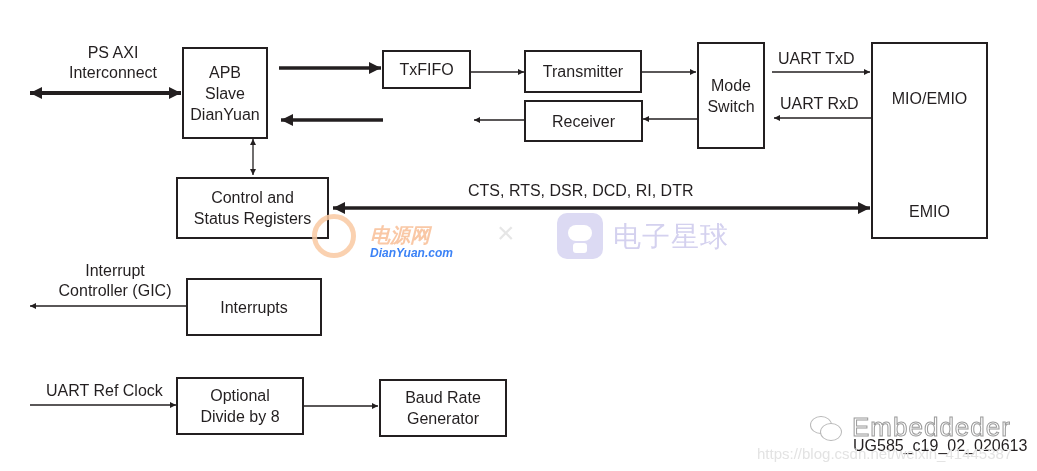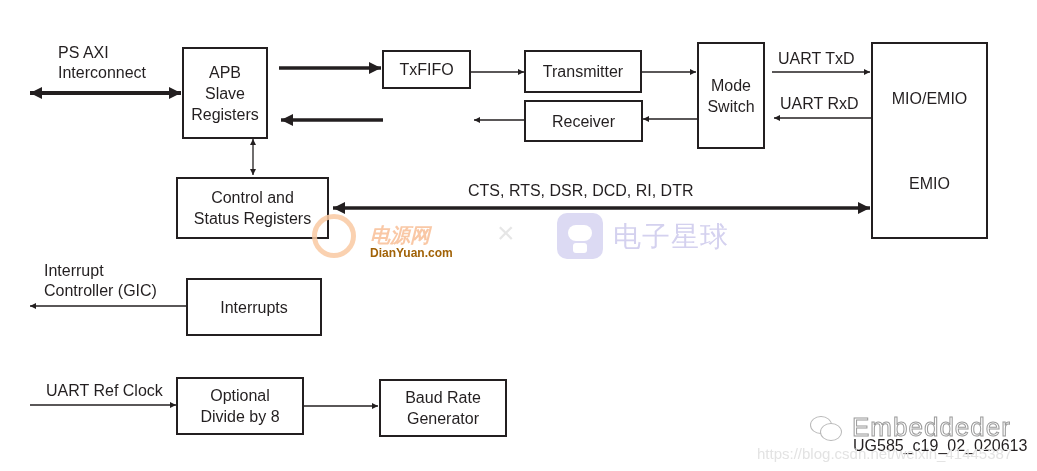--- a/index.html
+++ b/index.html
@@ -2,21 +2,21 @@
 <html><head>
 <meta charset="utf-8">
 <style>
   html, body { margin:0; padding:0; background:#ffffff; }
   body { width:1037px; height:471px; position:relative; overflow:hidden;
          font-family:"Liberation Sans", sans-serif; color:#231f20; }
   #diagram { position:absolute; left:0; top:0; width:1037px; height:471px; }
   .box { position:absolute; border:2px solid #231f20; background:transparent; box-sizing:border-box;
          display:flex; flex-direction:column; align-items:center; justify-content:center;
          font-size:16px; line-height:21px; text-align:center; }
-  .lbl { position:absolute; font-size:16px; line-height:20px; white-space:nowrap; }
+  .lbl { position:absolute; font-size:16px; line-height:20px; text-align:center; white-space:nowrap; }
   .wm { position:absolute; white-space:nowrap; }
 </style>
 </head>
 <body>
 
 <div id="diagram">
 
   <svg width="1037" height="471" style="position:absolute;left:0;top:0">
     <defs>
       <marker id="ah" viewBox="0 0 10 10" refX="10" refY="5" markerWidth="8" markerHeight="6" orient="auto-start-reverse" markerUnits="userSpaceOnUse">
@@ -52,21 +52,21 @@
     <line x1="186" y1="306" x2="30" y2="306" stroke="#231f20" stroke-width="1.3" marker-end="url(#ah)"></line>
 
     <line x1="30" y1="405" x2="176" y2="405" stroke="#231f20" stroke-width="1.3" marker-end="url(#ah)"></line>
 
     <line x1="304" y1="406" x2="378" y2="406" stroke="#231f20" stroke-width="1.3" marker-end="url(#ah)"></line>
   </svg>
 
   <div class="box" style="left:182px;top:47px;width:86px;height:92px;">
     <div>APB</div>
     <div>Slave</div>
-    <div>Registers</div>
+    <div>DianYuan</div>
   </div>
 
   <div class="box" style="left:382px;top:50px;width:89px;height:39px;">
     <div>TxFIFO</div>
   </div>
 
 
   <div class="box" style="left:524px;top:50px;width:118px;height:43px;">
     <div>Transmitter</div>
   </div>
@@ -75,21 +75,21 @@
     <div>Receiver</div>
   </div>
 
   <div class="box" style="left:697px;top:42px;width:68px;height:107px;">
     <div>Mode</div>
     <div>Switch</div>
   </div>
 
   <div class="box" style="left:871px;top:42px;width:117px;height:197px;justify-content:flex-start;">
     <div style="margin-top:44px;">MIO/EMIO</div>
-    <div style="margin-top:64px;">EMIO</div>
+    <div style="margin-top:92px;">EMIO</div>
   </div>
 
   <div class="box" style="left:176px;top:177px;width:153px;height:62px;">
     <div>Control and</div>
     <div>Status Registers</div>
   </div>
 
   <div class="box" style="left:186px;top:278px;width:136px;height:58px;">
     <div>Interrupts</div>
   </div>
@@ -113,21 +113,21 @@
   <div class="lbl" style="left:468px;top:181px;">CTS, RTS, DSR, DCD, RI, DTR</div>
   <div class="lbl" style="left:44px;top:261px;width:142px;">
     <div>Interrupt</div>
     <div>Controller (GIC)</div>
   </div>
   <div class="lbl" style="left:46px;top:381px;">UART Ref Clock</div>
   <div class="lbl" style="left:853px;top:440px;font-size:16px;line-height:12px;">UG585_c19_02_020613</div>
 
   <div style="position:absolute;left:312px;top:214px;width:44px;height:44px;border-radius:50%;border:5px solid #f9c9a2;box-sizing:border-box;opacity:.85;"></div>
   <div class="wm" style="left:370px;top:222px;font-size:20px;font-style:italic;font-weight:bold;color:#f9bf97;opacity:.85;">电源网</div>
-  <div class="wm" style="left:370px;top:246px;font-size:12px;font-weight:bold;color:#a16207;">DianYuan.com</div>
+  <div class="wm" style="left:370px;top:246px;font-size:12px;font-style:italic;font-weight:bold;color:#3b82f6;">DianYuan.com</div>
   <div class="wm" style="left:497px;top:216px;font-size:30px;color:#e6e6e6;">×</div>
   <div style="position:absolute;left:557px;top:213px;width:46px;height:46px;border-radius:10px;background:#dcdaf3;">
     <div style="position:absolute;left:11px;top:12px;width:24px;height:16px;border-radius:8px;background:#ffffff;"></div>
     <div style="position:absolute;left:16px;top:30px;width:14px;height:10px;border-radius:3px;background:#ffffff;"></div>
   </div>
   <div class="wm" style="left:613px;top:218px;font-size:28px;color:#d4d1ef;letter-spacing:1px;">电子星球</div>
   <div style="position:absolute;left:810px;top:416px;width:34px;height:26px;">
     <div style="position:absolute;left:0;top:0;width:20px;height:16px;border:1.2px solid #b8b8b8;border-radius:50%;"></div>
     <div style="position:absolute;left:10px;top:7px;width:20px;height:16px;border:1.2px solid #b8b8b8;border-radius:50%;background:#fff;"></div>
   </div>

